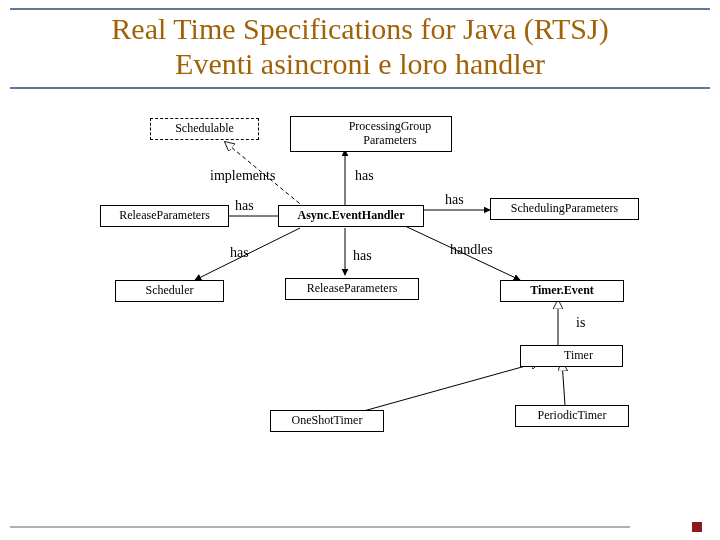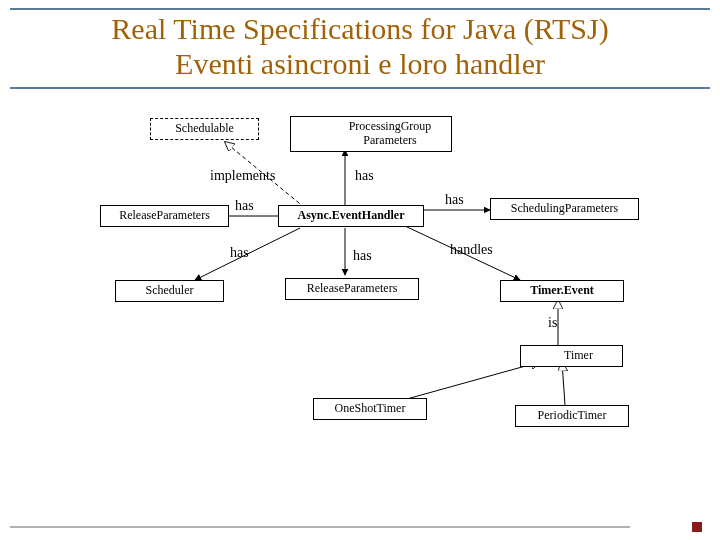--- a/index.html
+++ b/index.html
@@ -122,29 +122,29 @@
   <div class="box" style="left:55px; top:180px; width:95px;">Scheduler</div>
 
   <div class="box" style="left:430px; top:98px; width:135px;">SchedulingParameters</div>
 
   <div class="box" style="left:225px; top:178px; width:120px;">ReleaseParameters</div>
 
   <div class="box bold" style="left:440px; top:180px; width:110px;">Timer.Event</div>
 
   <div class="box" style="left:460px; top:245px; width:75px;padding-left:20px;">Timer</div>
 
-  <div class="box" style="left:210px; top:298px; width:100px;margin-left:43px;">OneShotTimer</div>
+  <div class="box" style="left:210px; top:310px; width:100px;">OneShotTimer</div>
 
   <div class="box" style="left:455px; top:305px; width:100px;">PeriodicTimer</div>
 
   <div class="label" style="left:150px; top:68px;">implements</div>
   <div class="label" style="left:295px; top:68px;">has</div>
   <div class="label" style="left:175px; top:98px;">has</div>
   <div class="label" style="left:385px; top:92px;">has</div>
   <div class="label" style="left:170px; top:145px;">has</div>
   <div class="label" style="left:293px; top:148px;">has</div>
   <div class="label" style="left:390px; top:142px;">handles</div>
-  <div class="label" style="left:488px; top:215px;">is</div>
+  <div class="label" style="left:516px; top:215px;">is</div>
 
 </div>
 
 <div class="footer-rule"></div>
 <div class="footer-sq"></div>
 
 </body></html>

